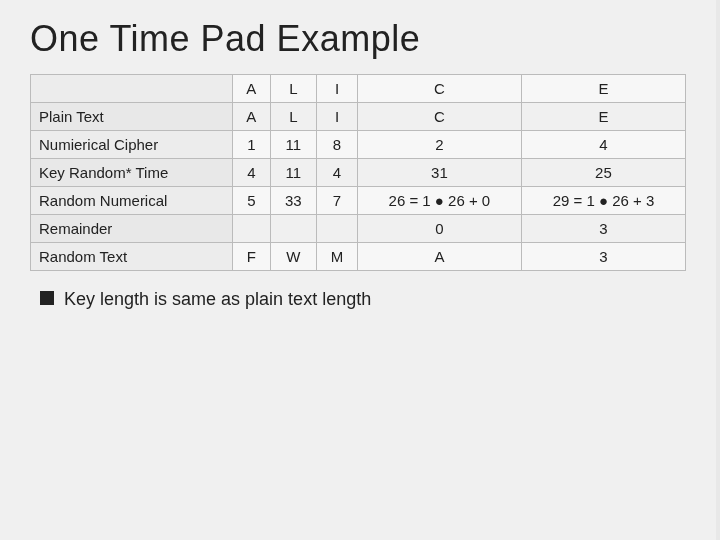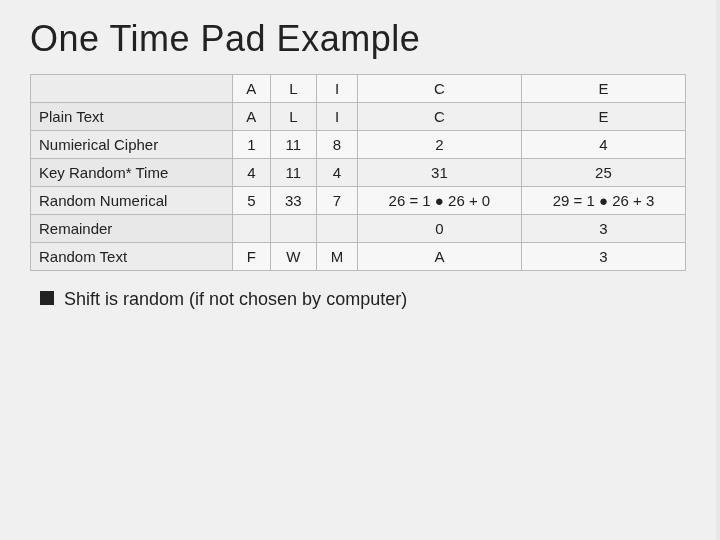--- a/index.html
+++ b/index.html
@@ -140,18 +140,18 @@
             <td>W</td>
             <td>M</td>
             <td>A</td>
             <td>3</td>
           </tr>
         </tbody>
     </table>
   </div>
 
   <div class="bullets" id="bullets-container">
-      <div class="bullet-item">
+  <div class="bullet-item">
         <span class="bullet-square"></span>
-        <span class="bullet-text">Shift is random (if not chosen by computer)</span>
+        <span class="bullet-text">Key length is same as plain text length</span>
       </div>
     </div>
 </div>
 
 </body></html>

